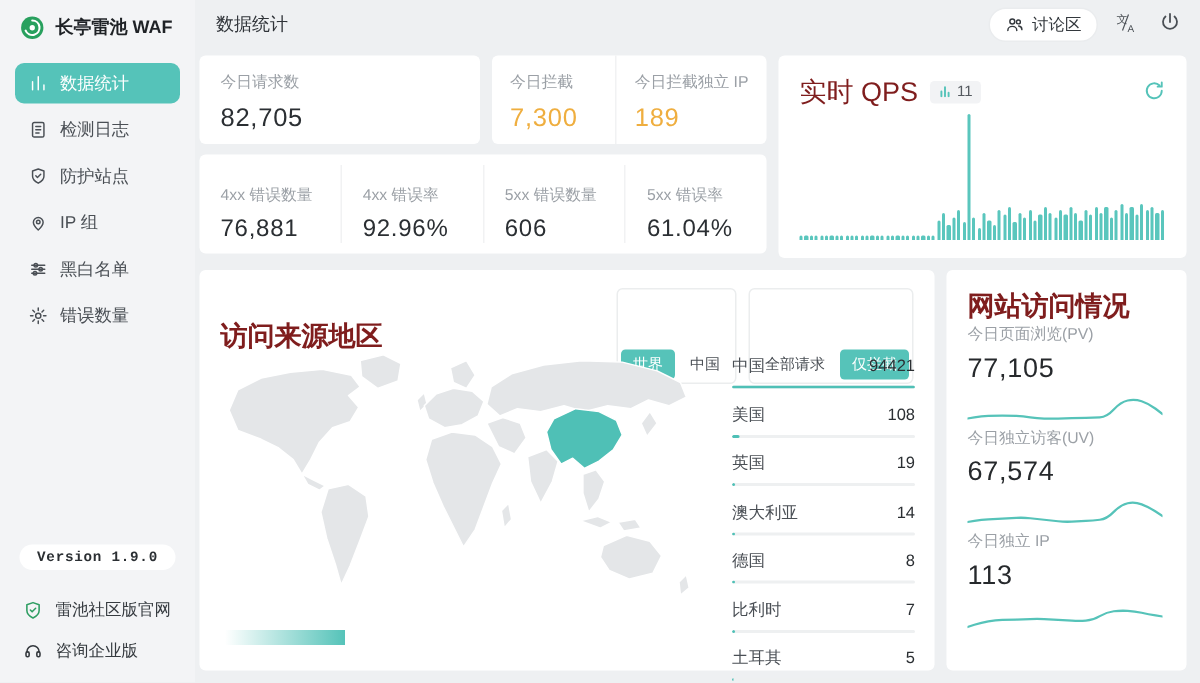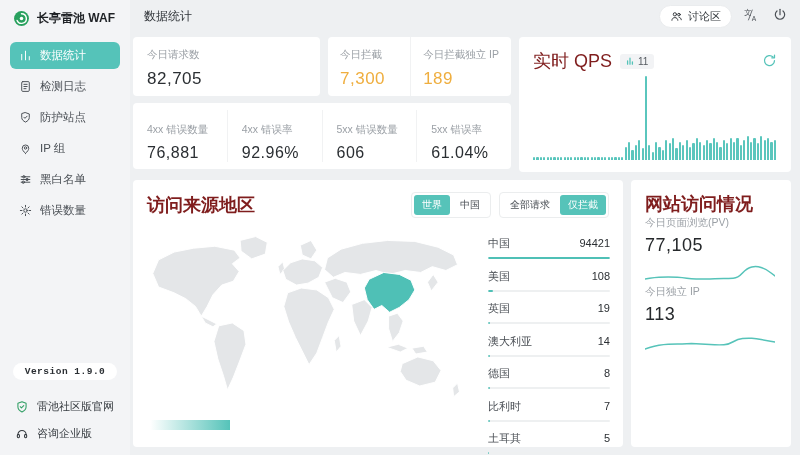--- a/index.html
+++ b/index.html
@@ -66,21 +66,21 @@
   #qps-bars { position:absolute; left:14px; right:14px; bottom:12px; height:84px;
               display:flex; align-items:flex-end; justify-content:space-between; }
   .qbar { width:2.2px; background:#5ac6bd; border-radius:1px 1px 0 0; }
   
   #card-map { left:133px; top:180px; width:490px; height:267px; }
   .map-head { display:flex; align-items:center; padding:12px 14px 0 14px; }
   .map-head .card-title { font-weight:bold; font-weight:600; }
   .toggles { margin-left:auto; display:flex; gap:8px; }
   .toggle-group { display:flex; gap:2px; background:#fff; border:1px solid #ebedee; border-radius:4px; padding:2px; }
   .toggle { border:none; background:none; font-size:10px; padding:3px 8px; border-radius:3px;
-            color:#4a4f55; cursor:pointer; font-family:inherit; white-space:nowrap; }
+            color:#4a4f55; cursor:pointer; font-family:inherit; white-space:nowrap;margin-top:38px; }
   .toggle.active { background:#56c3b9; color:#fff; }
   #world-map { position:absolute; left:12px; top:46px; width:330px; height:190px; }
   #region-list { position:absolute; right:13px; top:56px; width:122px; }
   .region-row { margin-bottom:9.5px; }
   .region-line { display:flex; justify-content:space-between; align-items:baseline; }
   .region-name { font-size:11px; color:#4a4f55; }
   .region-value { font-size:11px; color:#2b2f33; }
   .region-track { height:2px; background:#eef0f1; margin-top:6px; border-radius:1px; overflow:hidden; }
   .region-fill { height:100%; background:#4cc0b5; border-radius:1px; }
   #map-legend { position:absolute; left:17px; bottom:17px; width:80px; height:10px; }
@@ -436,20 +436,27 @@
   <span class="card-title">网站访问情况</span>
   <div id="visit-metrics">
       <div class="metric">
         <div class="metric-label">今日页面浏览(PV)</div>
         <div class="metric-value">77,105</div>
         <svg class="spark" viewBox="0 0 130 26">
           <path d="M0,20 Q0.0,20 4.6,19.25 Q9.3,18.5 13.9,18.25 Q18.6,18 23.2,18.00 Q27.9,18 32.5,18.25 Q37.1,18.5 41.8,19.25 Q46.4,20 51.1,20.00 Q55.7,20 60.4,20.00 Q65.0,20 69.6,19.75 Q74.3,19.5 78.9,19.50 Q83.6,19.5 88.2,19.25 Q92.9,19 97.5,14.00 Q102.1,9 106.8,8.00 Q111.4,7 116.1,8.50 Q120.7,10 125.4,13.50 L130,17" stroke="#55c3b9"></path>
         </svg>
       </div>
       <div class="metric">
+        <div class="metric-label">今日独立访客(UV)</div>
+        <div class="metric-value">67,574</div>
+        <svg class="spark" viewBox="0 0 130 26">
+          <path d="M0,20 Q0.0,20 4.6,19.25 Q9.3,18.5 13.9,18.25 Q18.6,18 23.2,17.75 Q27.9,17.5 32.5,17.25 Q37.1,17 41.8,17.50 Q46.4,18 51.1,18.50 Q55.7,19 60.4,19.50 Q65.0,20 69.6,19.75 Q74.3,19.5 78.9,19.25 Q83.6,19 88.2,18.50 Q92.9,18 97.5,13.25 Q102.1,8.5 106.8,7.50 Q111.4,6.5 116.1,8.25 Q120.7,10 125.4,13.00 L130,16" stroke="#55c3b9"></path>
+        </svg>
+      </div>
+      <div class="metric">
         <div class="metric-label">今日独立 IP</div>
         <div class="metric-value">113</div>
         <svg class="spark" viewBox="0 0 130 26">
           <path d="M0,21 Q0.0,21 4.6,19.50 Q9.3,18 13.9,17.25 Q18.6,16.5 23.2,16.25 Q27.9,16 32.5,16.00 Q37.1,16 41.8,15.75 Q46.4,15.5 51.1,15.75 Q55.7,16 60.4,16.25 Q65.0,16.5 69.6,16.75 Q74.3,17 78.9,16.75 Q83.6,16.5 88.2,13.75 Q92.9,11 97.5,10.50 Q102.1,10 106.8,10.25 Q111.4,10.5 116.1,11.50 Q120.7,12.5 125.4,13.25 L130,14" stroke="#55c3b9"></path>
         </svg>
       </div>
     </div>
 </div>
 
 </body></html>

